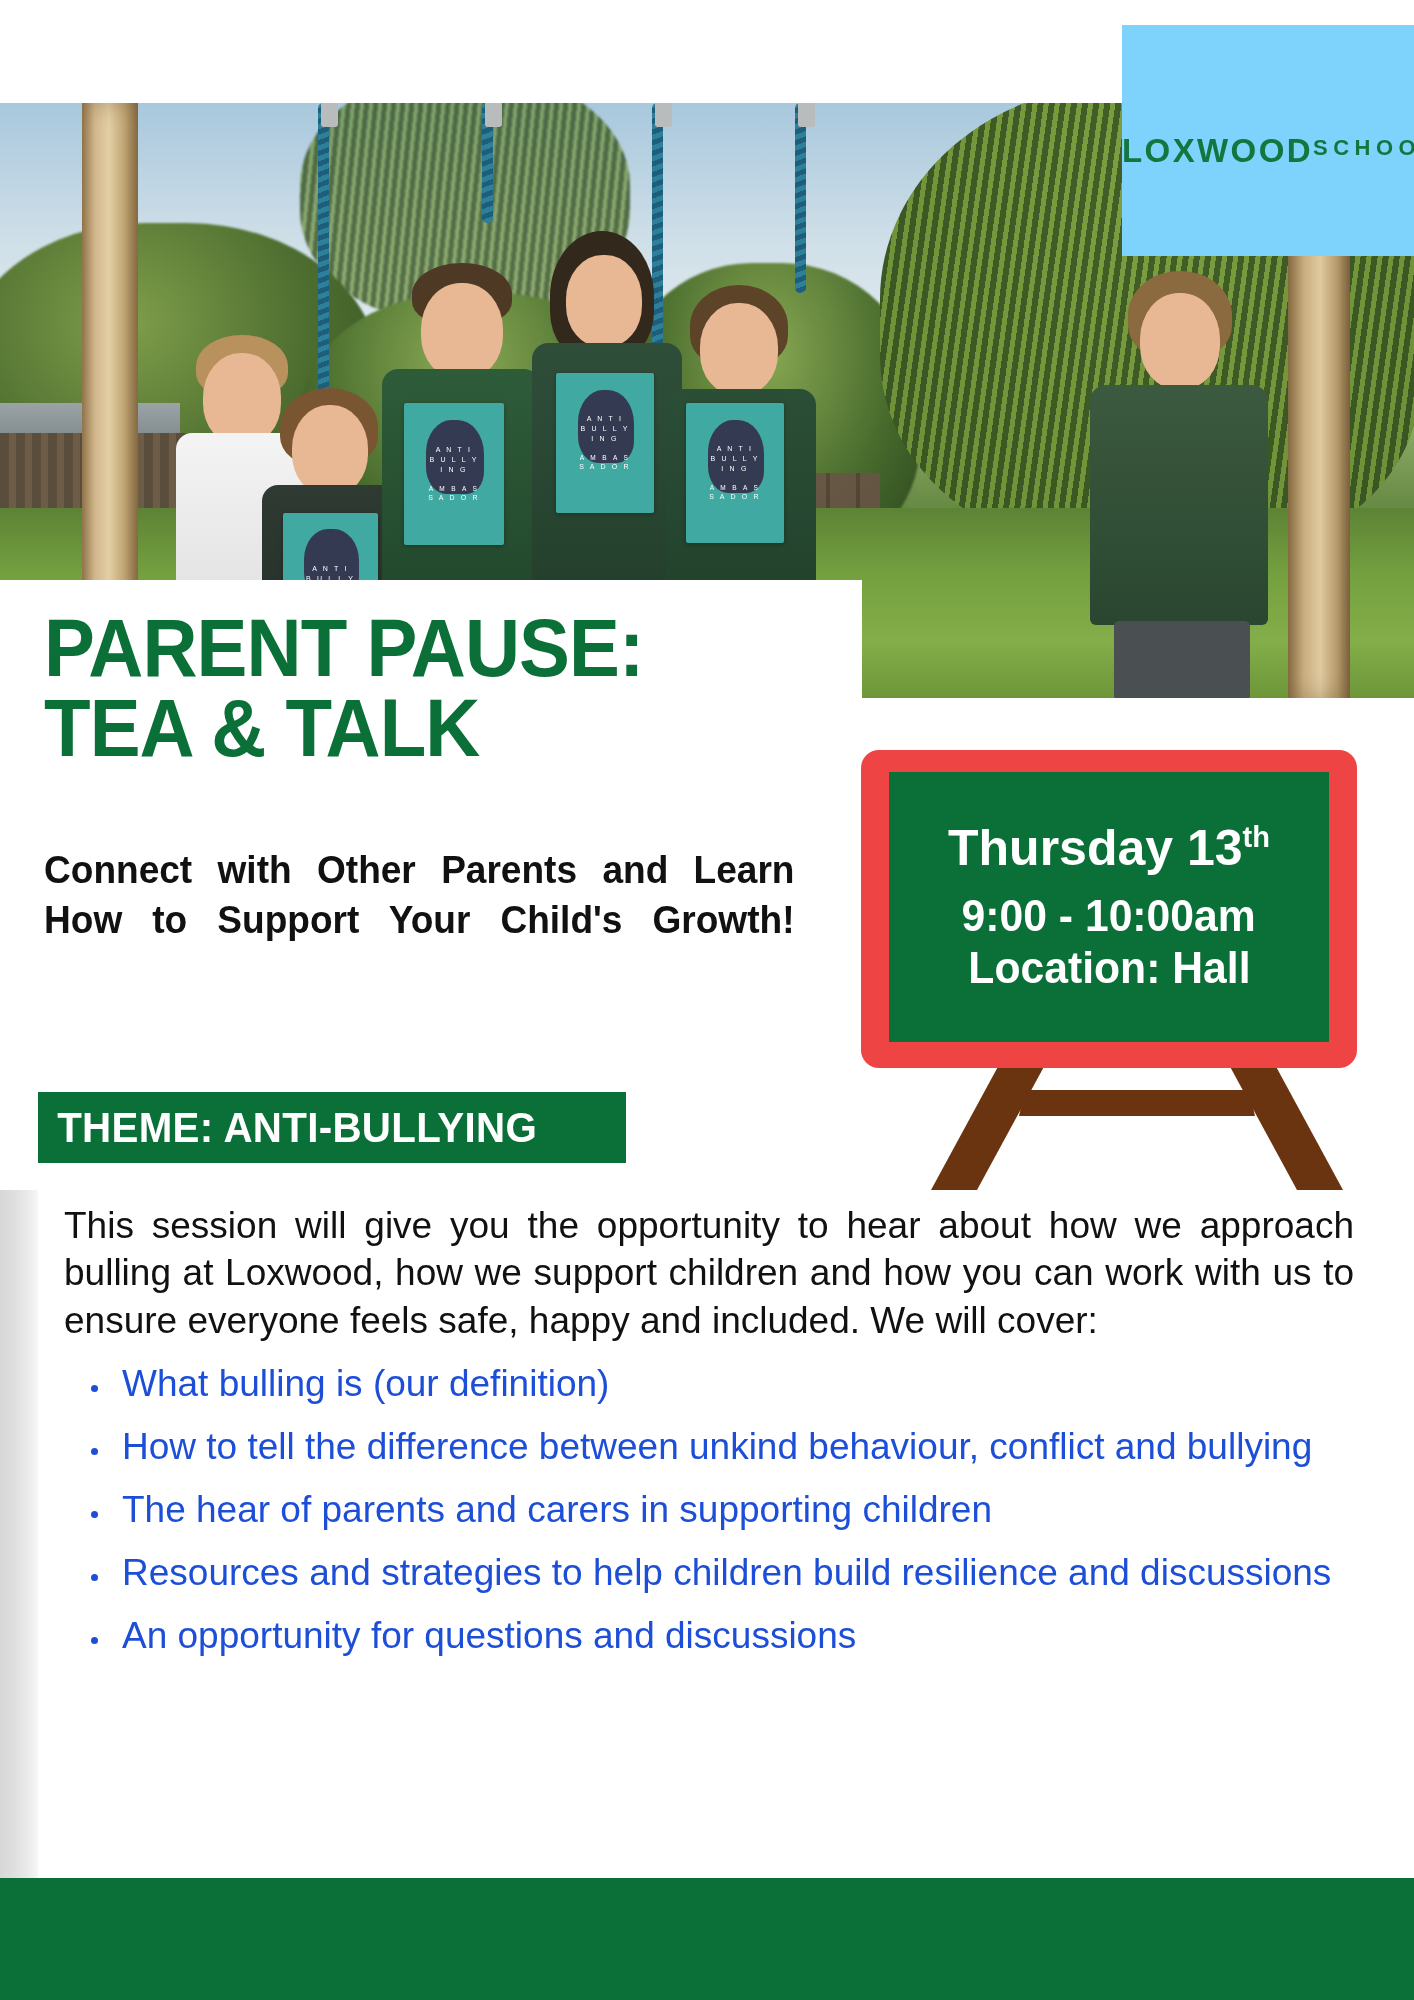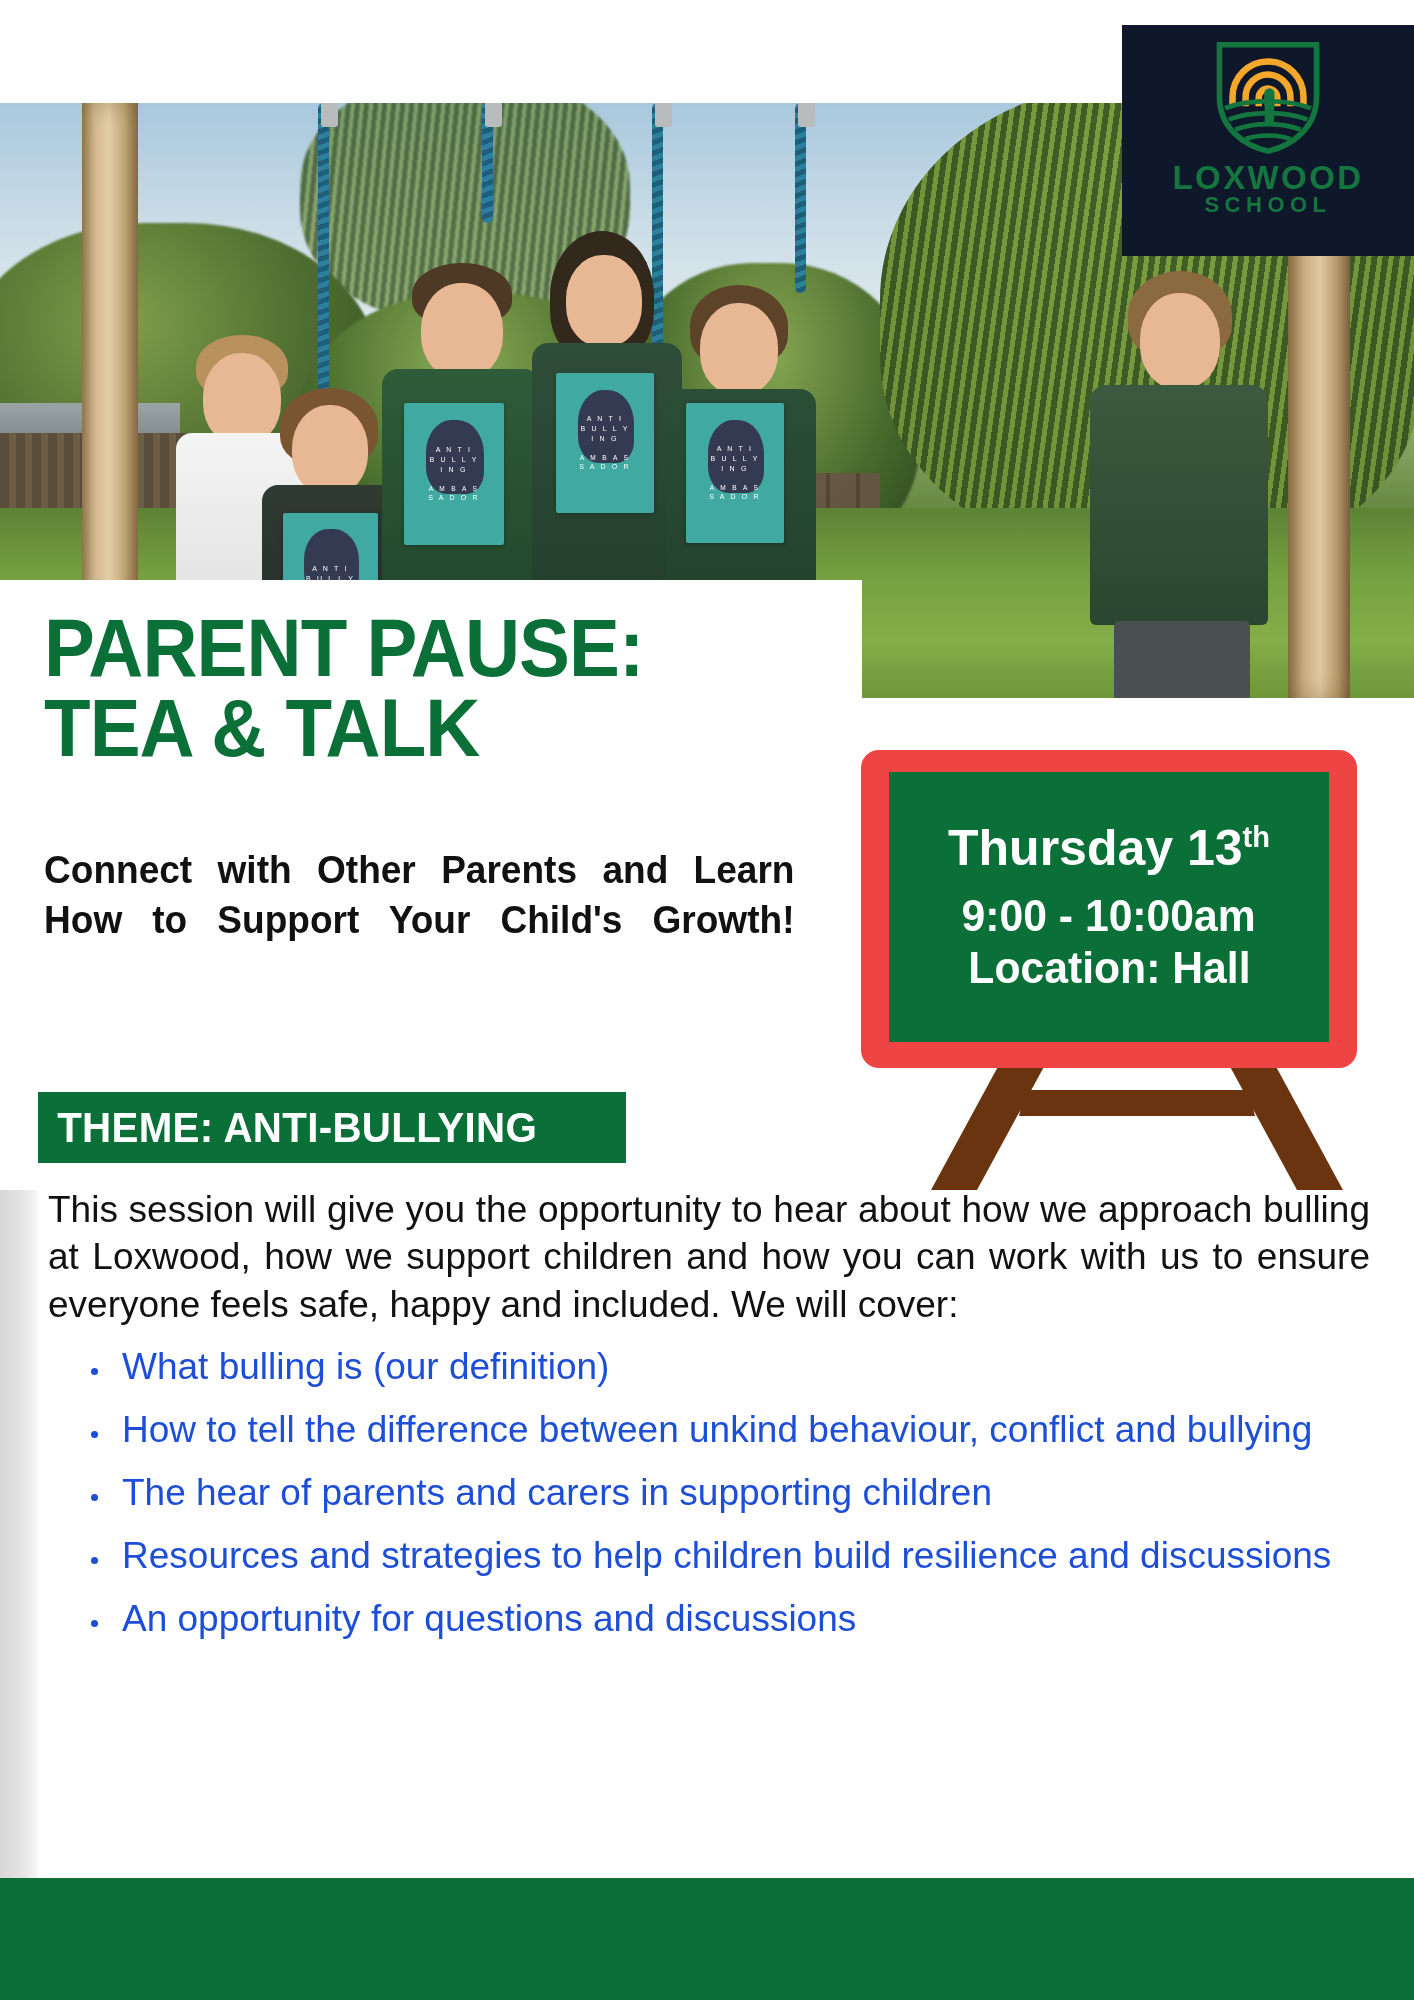--- a/index.html
+++ b/index.html
@@ -105,22 +105,22 @@
   .card .ctxt {
     position:relative; z-index:2; color:#ffffff;
     font-size:7px; letter-spacing:2.2px; text-align:center; line-height:1.45;
     font-family:"Liberation Sans", sans-serif;
   }
   .card .ctxt2 { margin-top:16%; font-size:6.5px; letter-spacing:2.4px; }
 
   
   .logo-box {
     position:absolute; left:1122px; top:25px; width:292px; height:231px;
-    background:#0f172a; z-index:8;
-    display:flex; flex-direction:column; align-items:center; justify-content:flex-start;
+    background:#7dd3fc; z-index:8;
+    display:flex; flex-direction:row; align-items:center; justify-content:flex-start;
     padding-top:14px; box-sizing:border-box;
   }
   .logo-mark { width:112px; height:116px; }
   .logo-word {
     color:#13763f; font-weight:bold; font-size:33px; letter-spacing:2.4px;
     line-height:1; margin-top:6px; font-family:"Liberation Sans", sans-serif;
   }
   .logo-sub {
     color:#13763f; font-weight:bold; font-size:22px; letter-spacing:5.5px;
     line-height:1; font-family:"Liberation Sans", sans-serif;
@@ -190,21 +190,21 @@
   .left-shade {
     position:absolute; left:0; top:1178px; width:38px; height:700px; z-index:4;
     background: linear-gradient(90deg,#d7d7d7 0%, #dedede 35%, #eaeaea 72%, #f7f7f7 100%);
   }
   .content {
     position:absolute; left:48px; top:1186px; width:1322px; z-index:5;
   }
   .para {
     color:#111111; font-size:37px; line-height:1.28; text-align:justify;
     font-family:"Liberation Sans Narrow","Liberation Sans", sans-serif;
-    margin:0;
+    margin:16px;
   }
   ul.bullets {
     margin:14px 0 0 0; padding-left:64px; list-style: disc;
   }
   ul.bullets li {
     color:#1d4ed8; font-size:37px; line-height:1.3; text-align:justify;
     font-family:"Liberation Sans Narrow","Liberation Sans", sans-serif;
     margin-bottom:14px; padding-left:10px;margin-top:15px;
   }
   ul.bullets li::marker { font-size:.62em; }

